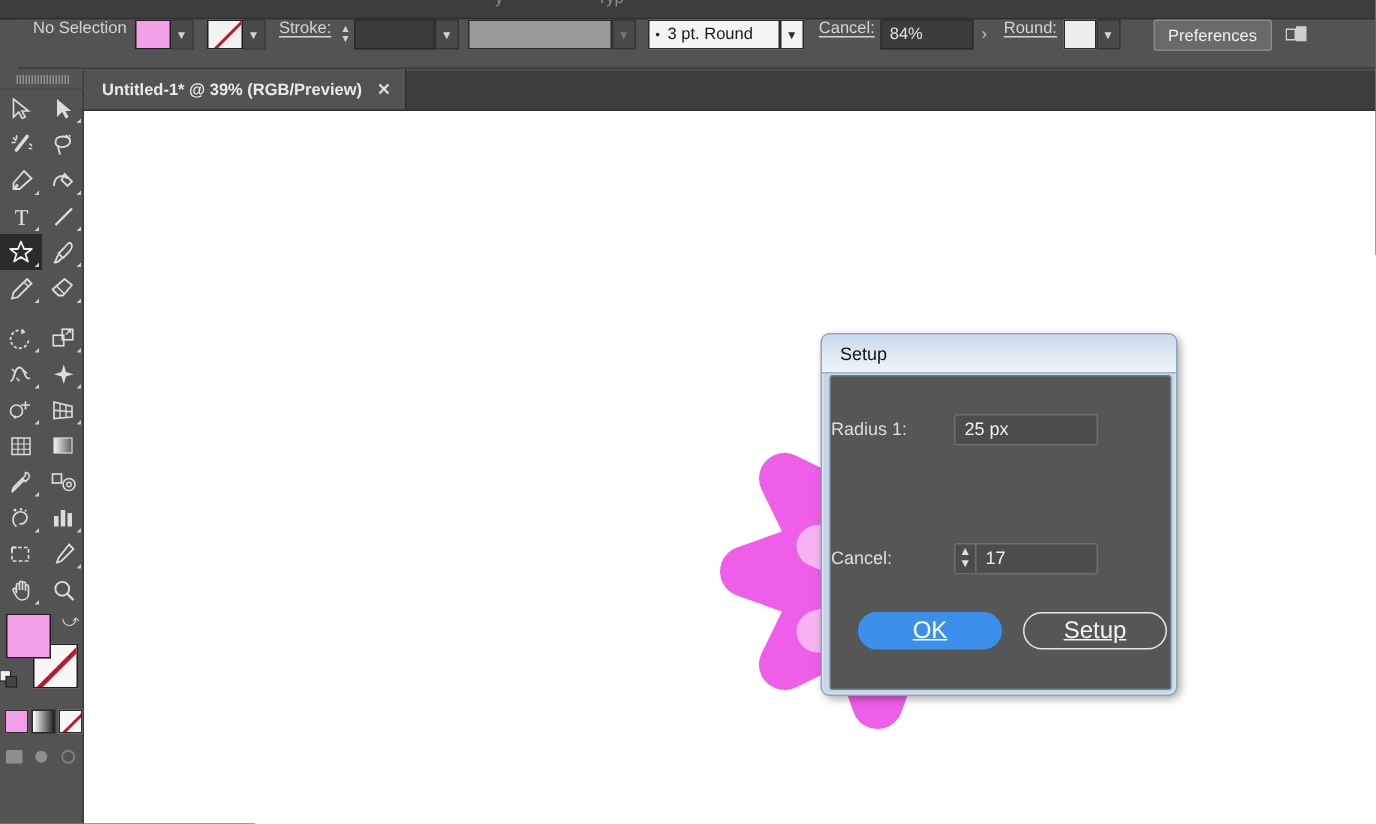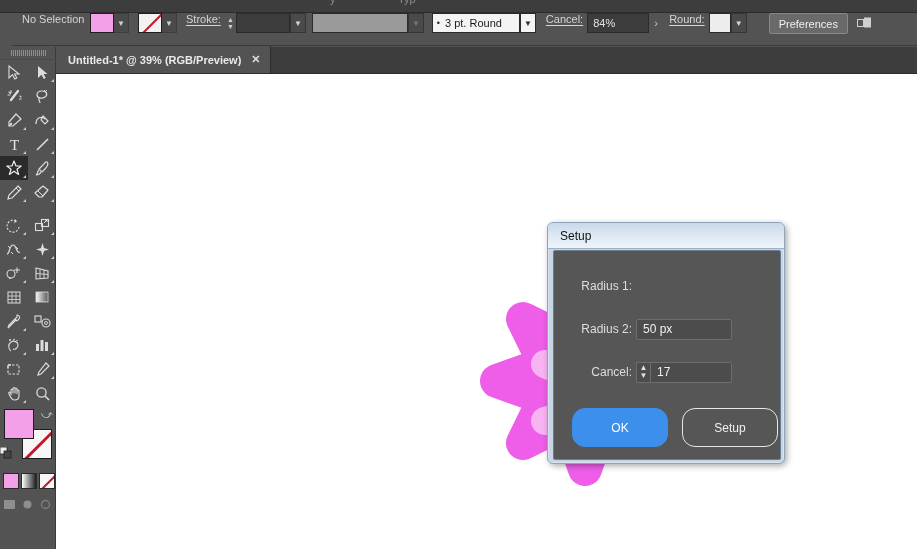--- a/index.html
+++ b/index.html
@@ -210,40 +210,40 @@
   .dlg-body {
     position: absolute; left: 5px; top: 27px; width: 228px; height: 210px;
     background: #565656;
     border: 1px solid #6d7d8d;
     border-radius: 2px;
   }
   .row {
     display: flex; align-items: center; height: 22px;
   }
   .row-label {
-    color: #dedede; font-size: 12px; text-align: right;
+    color: #dedede; font-size: 12px; 
     white-space: nowrap;
   }
   .dlg-input {
     background: #4c4c4c; border: 1px solid #6e6e6e; border-radius: 2px;
     height: 21px; color: #f0f0f0; font-size: 12px;
     display: flex; align-items: center; padding: 0 6px;
     font-family: "Liberation Sans", sans-serif;
   }
   .dlg-stepper {
     width: 14px; height: 21px; background: #4c4c4c;
     border: 1px solid #6e6e6e; border-right: none;
     border-radius: 2px 0 0 2px;
     display: flex; flex-direction: column; align-items: center;
     justify-content: center; color: #e0e0e0; font-size: 8px; line-height: 8px;
   }
   .btn {
-    height: 39px; border-radius: 13px; display: flex;
+    height: 25px; border-radius: 13px; display: flex;
     align-items: center; justify-content: center;
-    font-size: 12px; cursor: pointer; white-space: nowrap;
+    font-size: 16px; cursor: pointer; white-space: nowrap; text-decoration: underline;
   }
   .btn-ok {
     width: 96px; background: #3c90ec; border: 1px solid #3c90ec; color: #ffffff;
   }
   .btn-cancel {
     width: 96px; background: #565656; border: 1px solid #e6e6e6; color: #f2f2f2;
   }
 
   
   .rt-icon { width: 18px; height: 20px; display:flex; align-items:center; justify-content:center; }
@@ -620,27 +620,23 @@
   <div class="dialog">
     <div class="dlg-title">
       <span>Setup</span>
     </div>
 
     <div class="dlg-body">
 
       <div class="row" style="position:absolute; left:0; top:24px; width:228px;">
         <div class="row-label" style="width:78px;">Radius 1:</div>
         <div style="width:4px;"></div>
-      </div>
-
-      <div class="row" style="position:absolute; left:0; top:67px; width:228px;">
-        <div class="row-label" style="width:78px;">Radius 2:</div>
-        <div style="width:4px;"></div>
-        <div class="dlg-input" style="width:96px;">50 px</div>
-      </div>
+        <div class="dlg-input" style="width:96px;">25 px</div>
+      </div>
+
 
       <div class="row" style="position:absolute; left:0; top:110px; width:228px;">
         <div class="row-label" style="width:78px;">Cancel:</div>
         <div style="width:4px;"></div>
         <div class="dlg-stepper">
           <span>▲</span>
           <span>▼</span>
         </div>
         <div class="dlg-input" style="width:82px; border-radius:0 2px 2px 0;">17</div>
       </div>

